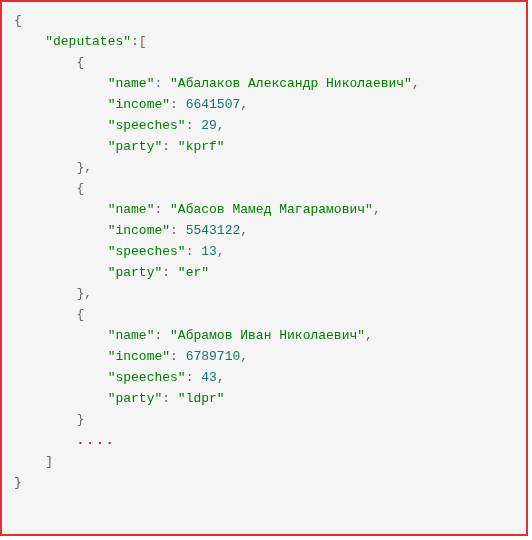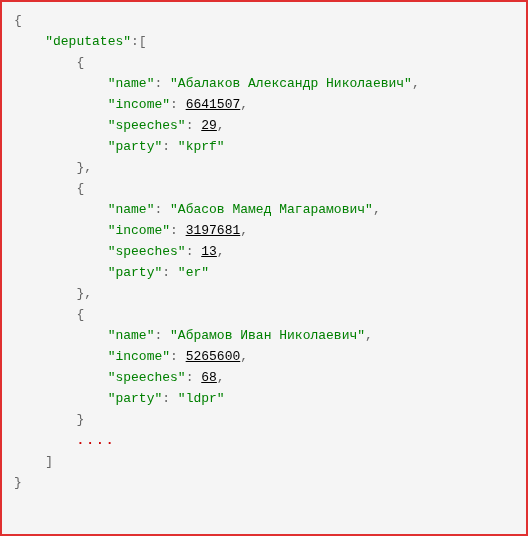--- a/index.html
+++ b/index.html
@@ -16,47 +16,47 @@
     border: 2px solid #e03030;
     background: #f5f5f5;
     box-sizing: border-box;
     padding: 8px 12px;
     overflow: hidden;
   }
   .line { white-space: pre; color: #666; }
   .punct { color: #666; }
   .key { color: #008000; }
   .string { color: #008000; }
-  .num { color: #000000; text-decoration: underline; }
+  .num { color: #0f766e; }
   .ellipsis { color: #cc0000; font-weight: bold; letter-spacing: 2px; }
 </style>
 </head>
 <body>
 
 <div class="code-block">
 <div class="line"><span class="punct">{</span></div>
 <div class="line">    <span class="key">"deputates"</span><span class="punct">:[</span></div>
 
 <div class="line">        <span class="punct">{</span></div>
 <div class="line">            <span class="key">"name"</span><span class="punct">: </span><span class="string">"Абалаков Александр Николаевич"</span><span class="punct">,</span></div>
 <div class="line">            <span class="key">"income"</span><span class="punct">: </span><span class="num">6641507</span><span class="punct">,</span></div>
 <div class="line">            <span class="key">"speeches"</span><span class="punct">: </span><span class="num">29</span><span class="punct">,</span></div>
 <div class="line">            <span class="key">"party"</span><span class="punct">: </span><span class="string">"kprf"</span></div>
 <div class="line">        <span class="punct">},</span></div>
 
 <div class="line">        <span class="punct">{</span></div>
 <div class="line">            <span class="key">"name"</span><span class="punct">: </span><span class="string">"Абасов Мамед Магарамович"</span><span class="punct">,</span></div>
-<div class="line">            <span class="key">"income"</span><span class="punct">: </span><span class="num">3197681</span><span class="punct">,</span></div>
+<div class="line">            <span class="key">"income"</span><span class="punct">: </span><span class="num">5543122</span><span class="punct">,</span></div>
 <div class="line">            <span class="key">"speeches"</span><span class="punct">: </span><span class="num">13</span><span class="punct">,</span></div>
 <div class="line">            <span class="key">"party"</span><span class="punct">: </span><span class="string">"er"</span></div>
 <div class="line">        <span class="punct">},</span></div>
 
 <div class="line">        <span class="punct">{</span></div>
 <div class="line">            <span class="key">"name"</span><span class="punct">: </span><span class="string">"Абрамов Иван Николаевич"</span><span class="punct">,</span></div>
-<div class="line">            <span class="key">"income"</span><span class="punct">: </span><span class="num">5265600</span><span class="punct">,</span></div>
-<div class="line">            <span class="key">"speeches"</span><span class="punct">: </span><span class="num">68</span><span class="punct">,</span></div>
+<div class="line">            <span class="key">"income"</span><span class="punct">: </span><span class="num">6789710</span><span class="punct">,</span></div>
+<div class="line">            <span class="key">"speeches"</span><span class="punct">: </span><span class="num">43</span><span class="punct">,</span></div>
 <div class="line">            <span class="key">"party"</span><span class="punct">: </span><span class="string">"ldpr"</span></div>
 <div class="line">        <span class="punct">}</span></div>
 
 <div class="line">        <span class="ellipsis">....</span></div>
 <div class="line">    <span class="punct">]</span></div>
 <div class="line"><span class="punct">}</span></div>
 </div>
 
 </body></html>

